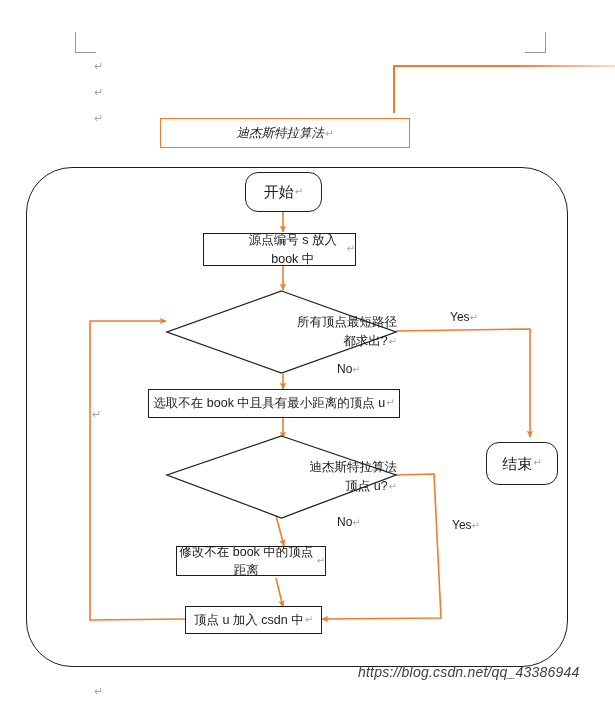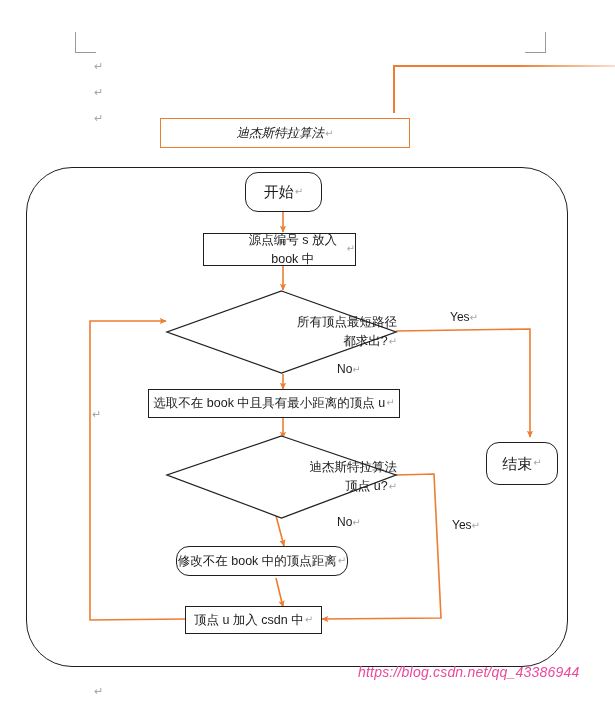--- a/index.html
+++ b/index.html
@@ -149,21 +149,21 @@
     border-top: 2px solid #ED7D31;
     box-sizing: border-box;
     border-image: linear-gradient(to right, #ED7D31 0%, #ED7D31 55%, rgba(237,125,49,0.25) 100%) 1;
   }
 
   
   #watermark {
     left: 358px;
     top: 664px;
     font-size: 14px;
-    color: #ec4899;
+    color: #404040;
     letter-spacing: 0.2px;
     font-family: "Liberation Sans", sans-serif;
     white-space: nowrap;
   }
   
   .pil-inline {
     color: #a6a6a6;
     font-size: 10px;
     margin-left: 1px;
   }
@@ -248,21 +248,21 @@
   <div class="decision-wrap" style="left:166px; top:435px; width:231px; height:84px;">
     <svg width="231" height="84" viewBox="0 0 231 84" xmlns="http://www.w3.org/2000/svg">
       <polygon points="115.5,1 230,40 115.5,83 1,40" fill="#ffffff" stroke="#1f1f1f" stroke-width="1.3"></polygon>
     </svg>
     <div class="decision-label">
       <span>迪杰斯特拉算法</span>
       <span><span>顶点 u?</span><span class="pil-inline">↵</span></span>
     </div>
   </div>
 
-  <div class="node process" style="left:176px; top:546px; width:172px; height:30px;border-radius:13px;">
+  <div class="node process" style="left:176px; top:546px; width:150px; height:30px;">
     <span>修改不在 book 中的顶点距离</span>
       <span class="pil-inline">↵</span>
   </div>
 
   <div class="node process" style="left:185px; top:606px; width:137px; height:28px;">
     <span>顶点 u 加入 csdn 中</span>
       <span class="pil-inline">↵</span>
   </div>
 
   <div class="node terminator" style="left:486px; top:442px; width:72px; height:43px;text-align:right;">

